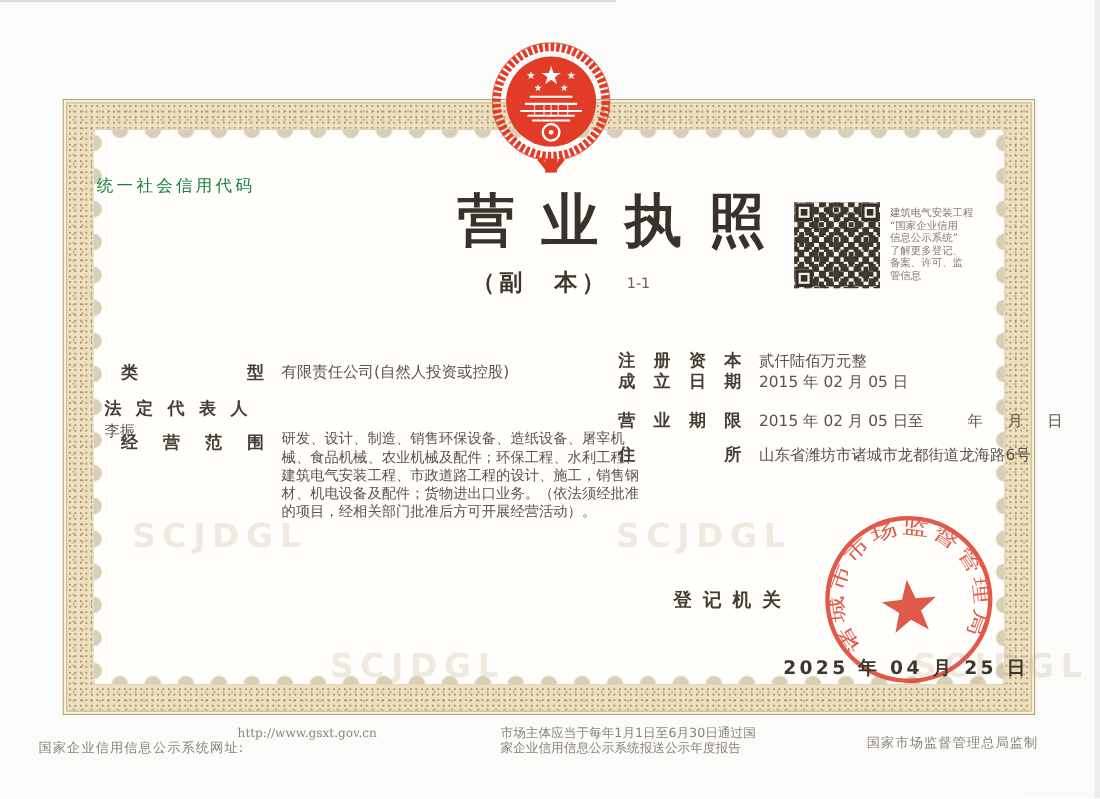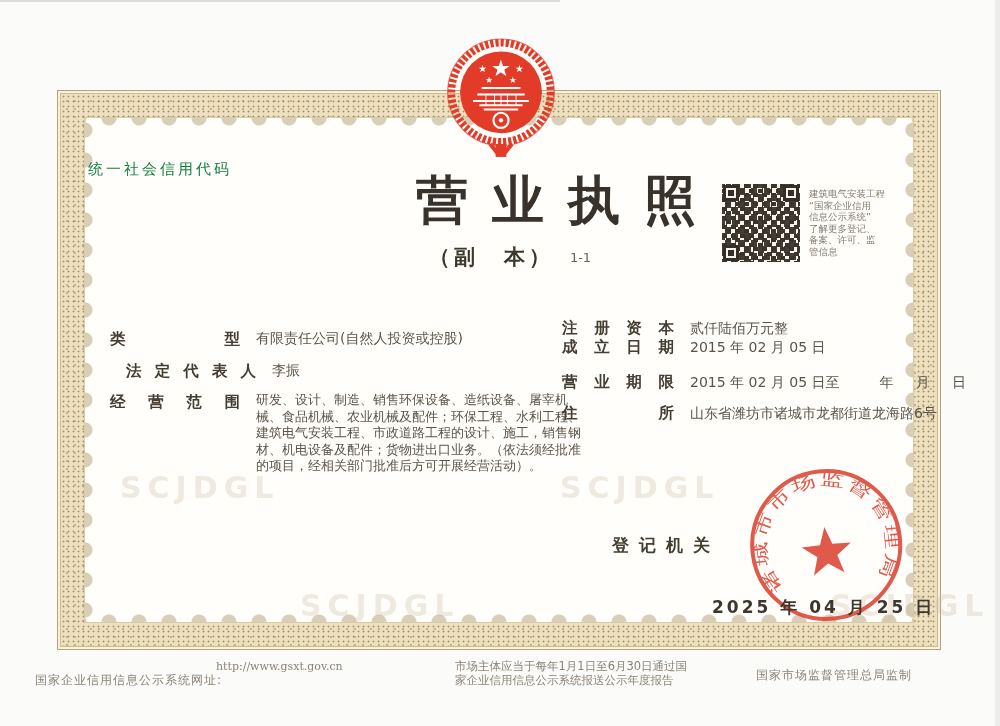--- a/index.html
+++ b/index.html
@@ -61,21 +61,21 @@
 
   
   .field { position:absolute; z-index:4; display:flex; }
   .flabel { display:inline-block; flex:none; font-weight:600; color:#453d32; font-size:15.5px;
             text-align:justify; text-align-last:justify; }
   .fvalue { color:#5d5348; font-size:14px; white-space:pre-wrap; }
   .lcol .flabel { width:130px; margin-right:16px; }
   .rcol .flabel { width:112px; margin-right:16px; }
   .f-name  { left:110px; top:296px; width:470px; } .f-name .fvalue { font-size:14px; padding-top:1px;}
   .f-type  { left:110px; top:329px; width:470px; } .f-type .fvalue { padding-top:1px;}
-  .f-legal { left:126px; top:361px; width:470px; } .f-legal .fvalue { padding-top:1px;}
+  .f-legal { left:95px; top:361px; width:470px;flex-direction:column; } .f-legal .fvalue { padding-top:1px;}
   .f-scope { left:110px; top:392px; width:475px; }
   .f-scope .fvalue { font-size:13px; line-height:16.5px; width:452px; }
   .f-capital { left:562px; top:300px; width:400px;margin-top:18px; }
   .f-estab   { left:562px; top:337px; width:400px; }
   .f-term    { left:562px; top:372px; width:420px; }
   .f-addr    { left:562px; top:403px; width:420px; }
   .rcol .fvalue { padding-top:2px; }
 
   
   .reg-label { position:absolute; left:612px; top:534px; z-index:4; font-size:17px; font-weight:600;
@@ -90,21 +90,21 @@
         letter-spacing:6px; color:rgba(206,186,162,.30); }
   .wm1 { left:120px;  top:470px; } .wm2 { left:560px; top:470px; }
   .wm3 { left:300px; top:588px; } .wm4 { left:830px; top:588px; }
 
   
   .footer-left  { position:absolute; left:35px;  top:672px; z-index:4; font-size:12px; color:#8b8377; letter-spacing:1px; }
   .footer-url   { position:absolute; left:216px; top:660px; z-index:4; font-size:11px; color:#8b8377;
                   font-family:"DejaVu Serif", serif; }
   .footer-mid   { position:absolute; left:455px; top:659px; z-index:4; font-size:11.5px; line-height:14px;
                   color:#8b8377; white-space:pre-line; }
-  .footer-right { position:absolute; left:756px; top:667px; z-index:4; font-size:12px; color:#8b8377; letter-spacing:1px; }
+  .footer-right { position:absolute; left:788px; top:667px; z-index:4; font-size:12px; color:#8b8377; letter-spacing:1px; }
 </style>
 </head>
 <body>
 
 <div class="page">
 
   <div class="scan-top-line"></div>
   <div class="scan-right-strip"></div>
 
   <div class="frame">

